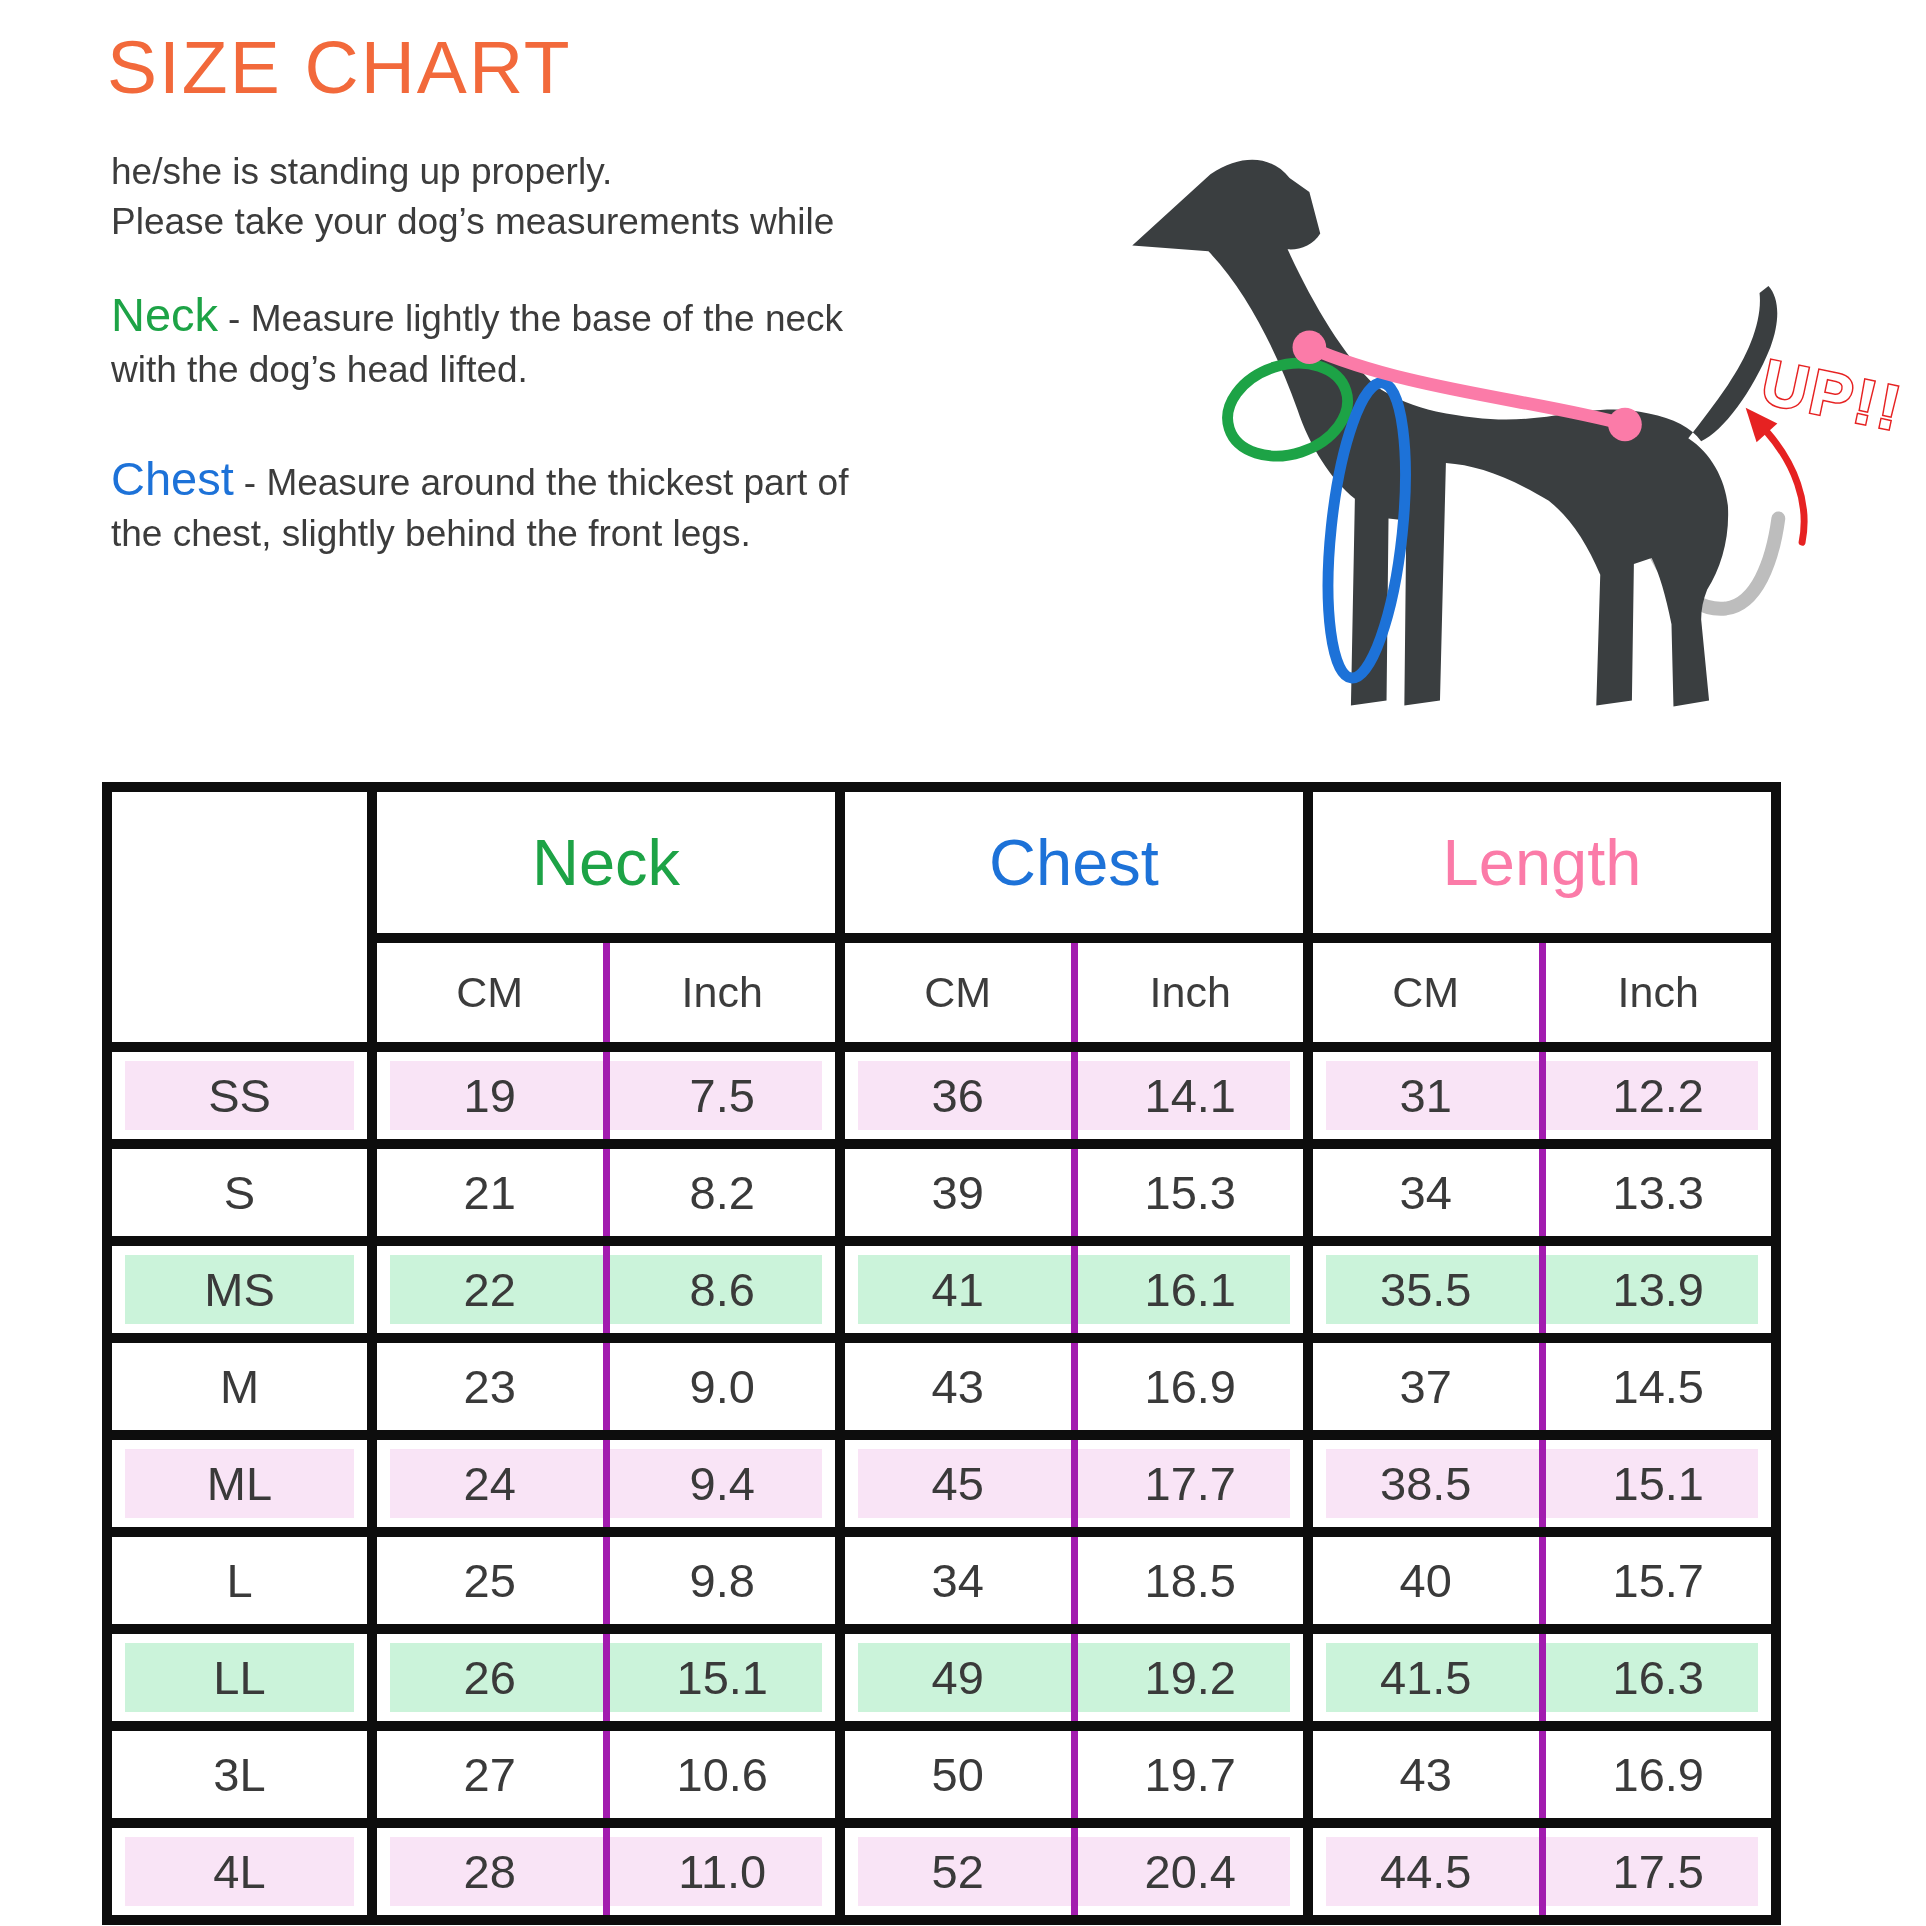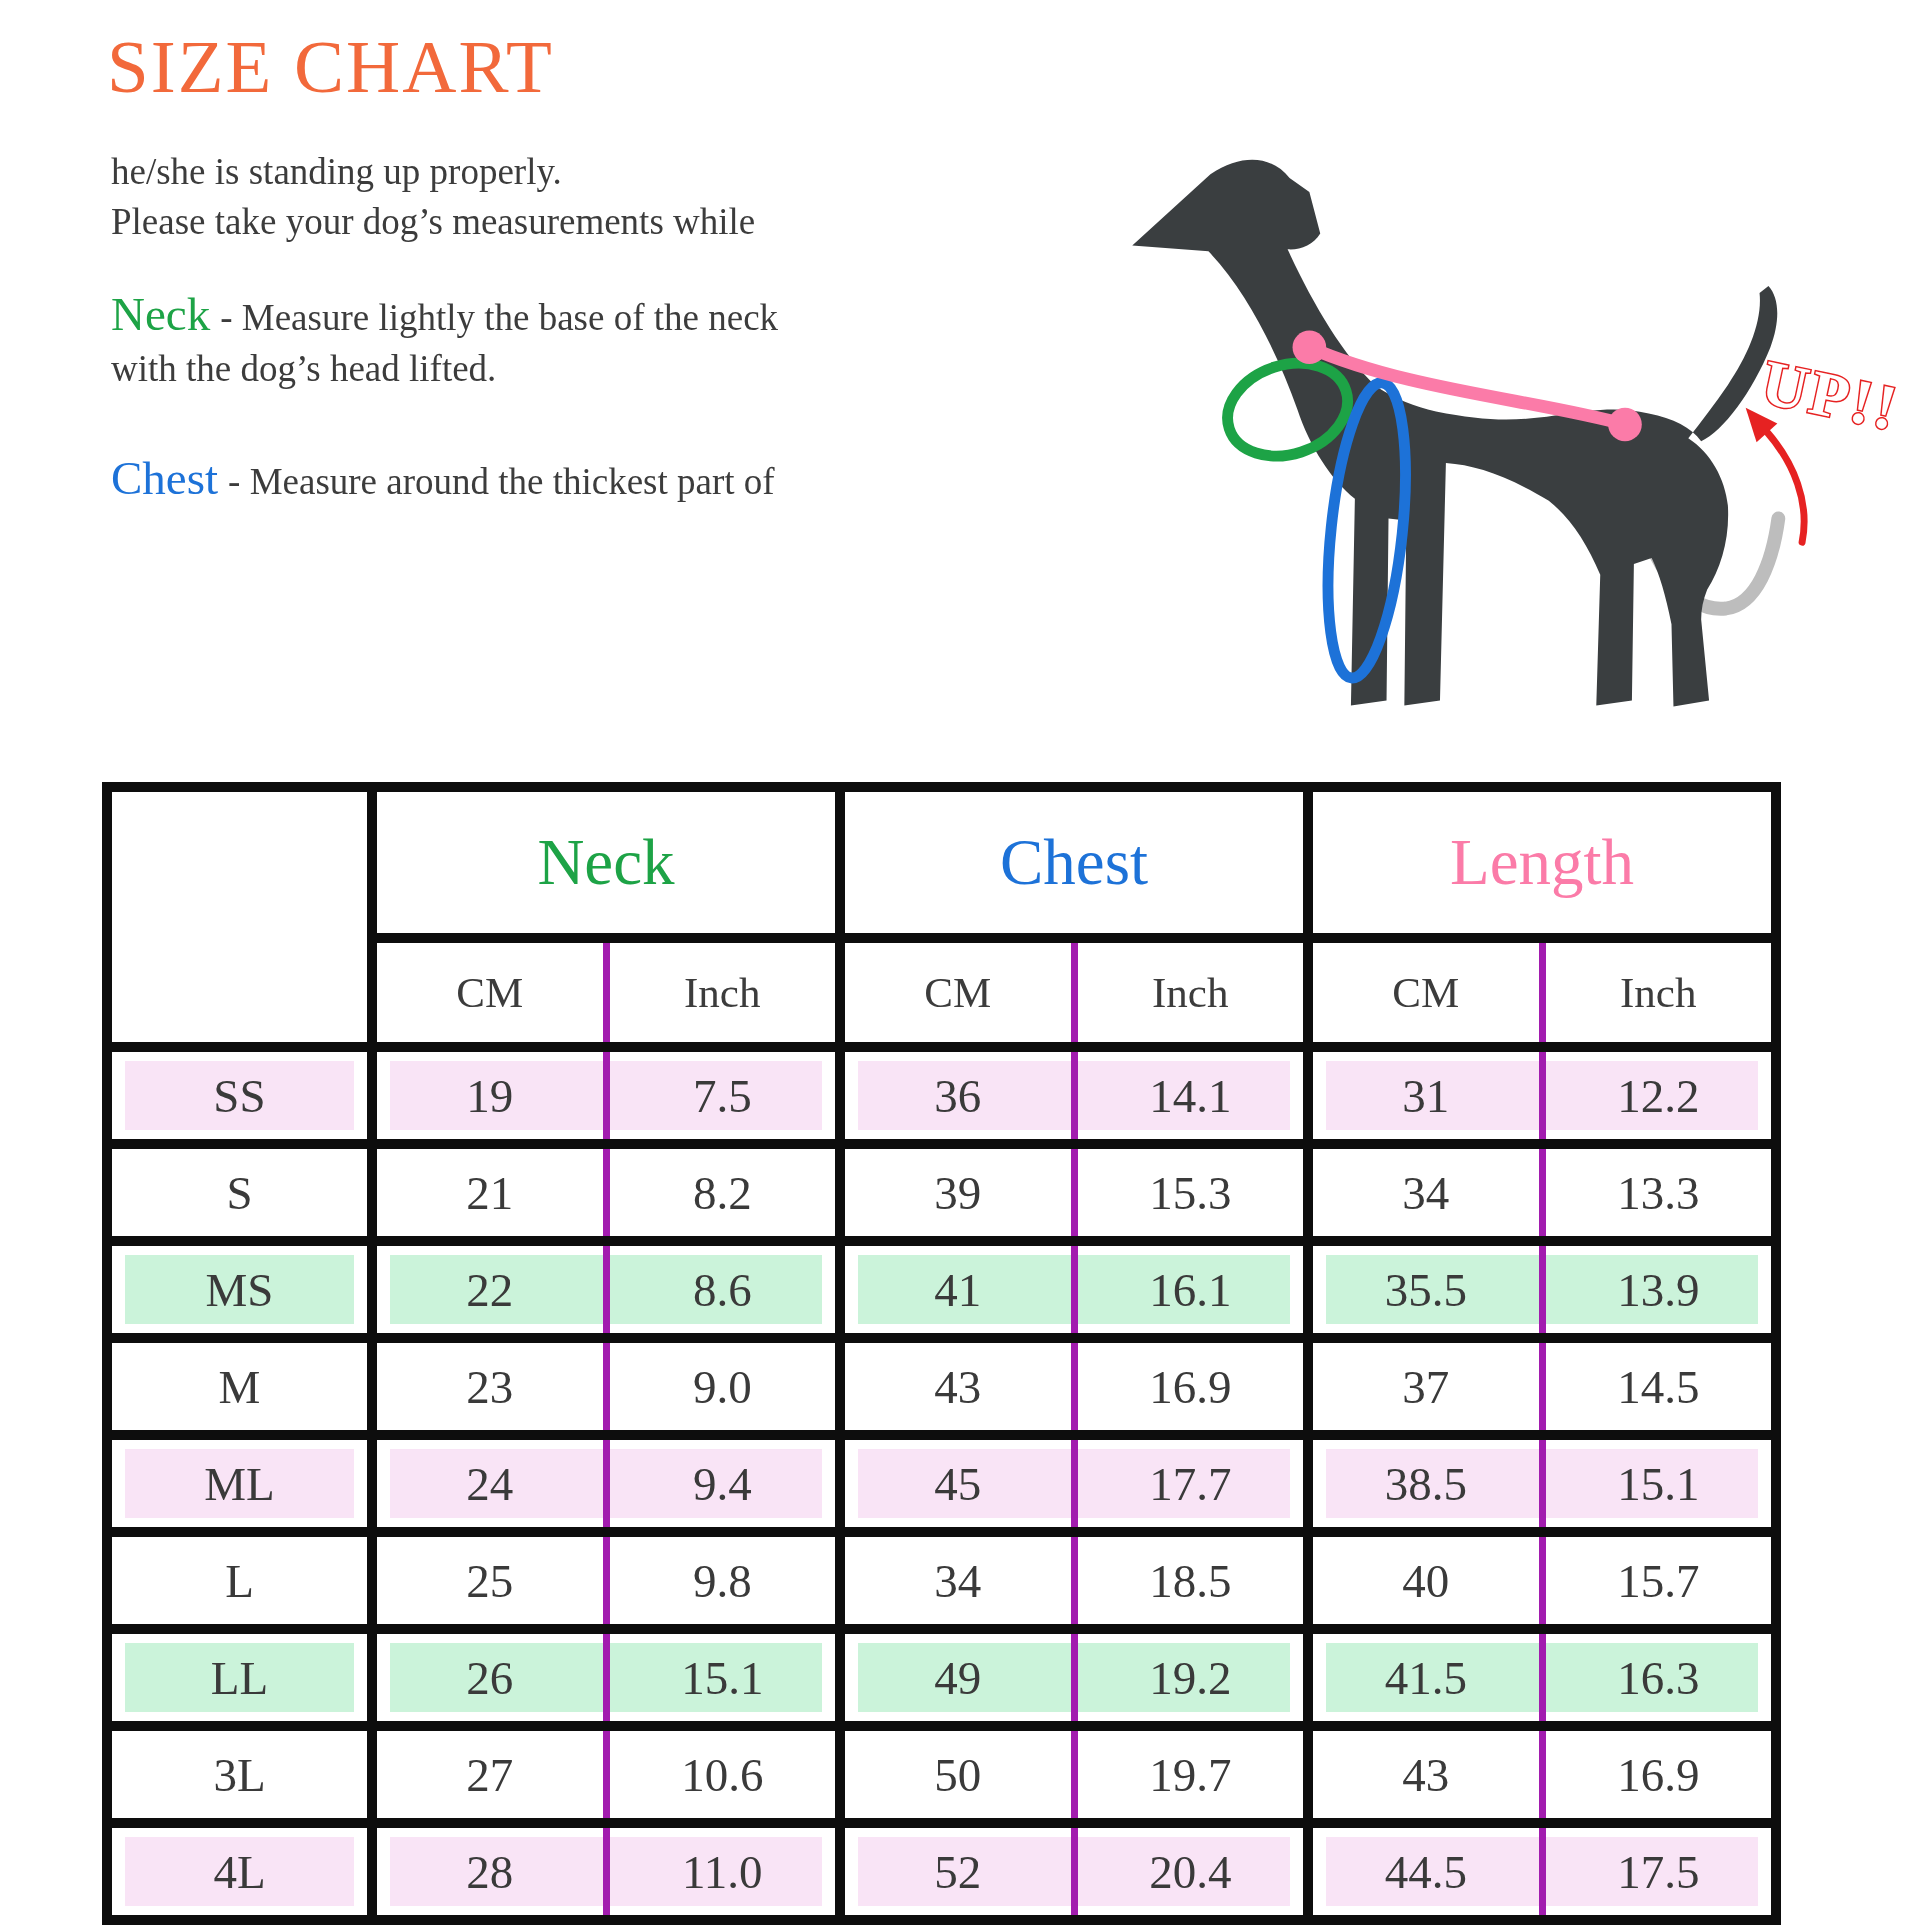--- a/index.html
+++ b/index.html
@@ -1,18 +1,18 @@
 <!DOCTYPE html>
 <html><head>
 <meta charset="utf-8">
 <style>
   html,body{margin:0;padding:0;background:#ffffff;}
   .page{
     position:relative;width:1927px;height:1927px;background:#ffffff;overflow:hidden;
-    font-family:Liberation Serif, serif;color:#3c3c3c;border-radius:28px;
+    font-family:Liberation Sans, sans-serif;color:#3c3c3c;border-radius:28px;
   }
   
   .title{position:absolute;left:107px;top:24px;font-size:75px;letter-spacing:2px;font-weight:400;white-space:nowrap;}
   .intro{position:absolute;left:111px;top:147px;font-size:37px;line-height:50px;white-space:nowrap;}
   .section{position:absolute;left:111px;font-size:37px;line-height:51px;white-space:nowrap;}
   .section .lbl{font-size:47px;}
   .section .txt{margin-left:10px;}
   .sec-neck{top:289px;}
   .sec-chest{top:453px;}
   .sec-length{top:618px;}
@@ -49,20 +49,21 @@
     <div>Please take your dog’s measurements while</div>
   </div>
 
   <div class="section sec-neck">
     <div><span class="lbl" style="color: rgb(29, 163, 70);">Neck</span><span class="txt">- Measure lightly the base of the neck</span></div>
     <div>with the dog’s head lifted.</div>
   </div>
 
   <div class="section sec-chest">
     <div><span class="lbl" style="color: rgb(29, 114, 216);">Chest</span><span class="txt">- Measure around the thickest part of</span></div>
+    <div>the chest, slightly behind the front legs.</div>
   </div>
 
 
   <svg class="dog-svg" viewBox="0 0 896 660" aria-hidden="true">
 
     <path d="M600,398 C618,478 652,523 693,519 C724,515 740,472 746,428" fill="none" stroke="#BDBDBD" stroke-width="14" stroke-linecap="round"></path>
 
     <path fill="#3a3e40" d="M 93,152
          L 172,80
          C 205,58 235,62 252,84

